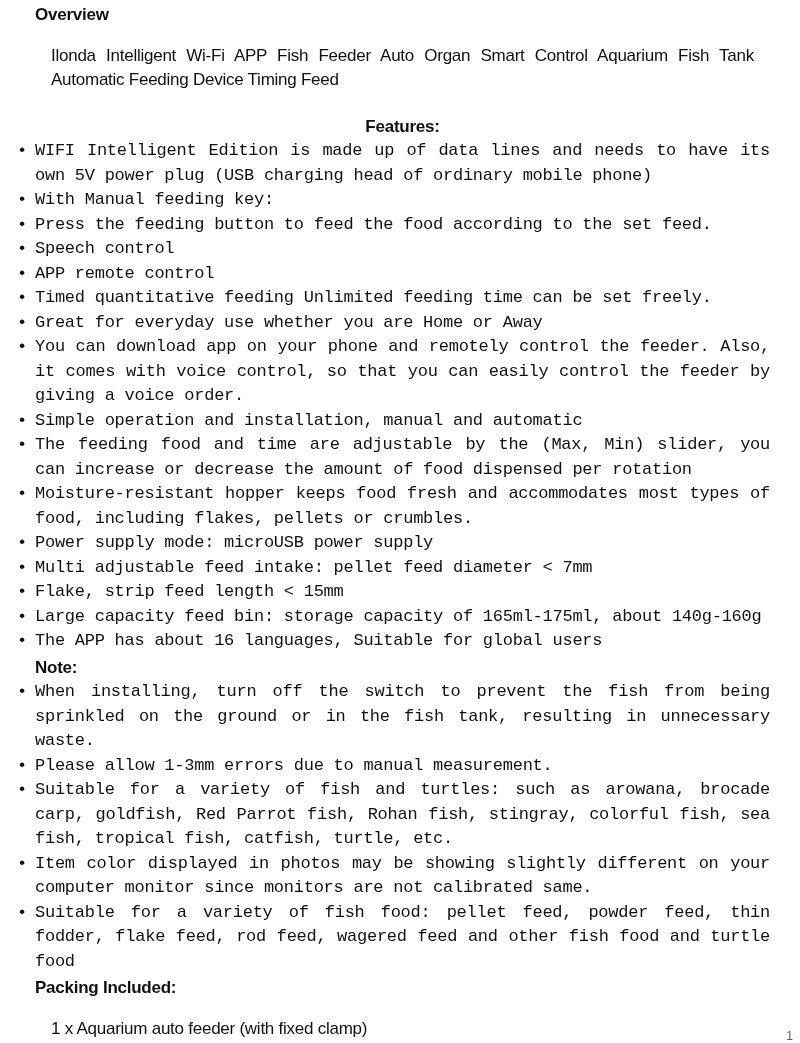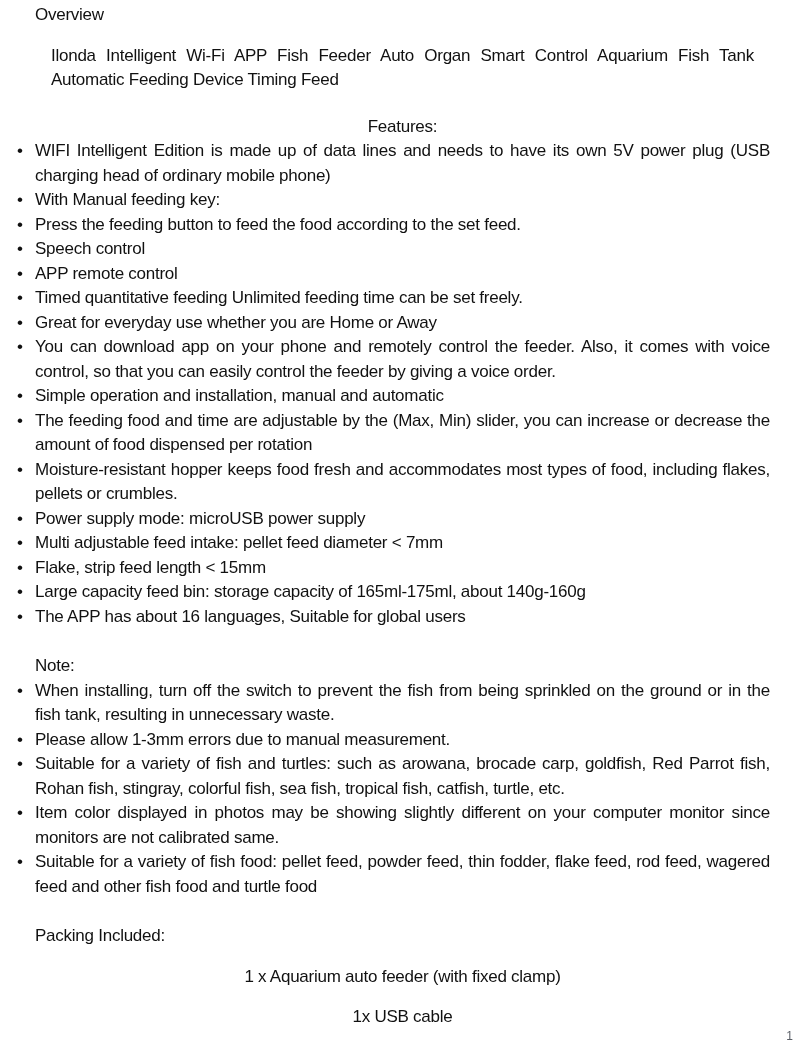--- a/index.html
+++ b/index.html
@@ -13,39 +13,40 @@
   }
   .page {
     padding: 3px 30px 0 35px;
     font-size: 17px;
     line-height: 24.5px;
     letter-spacing: -0.25px;
   }
   .heading {
     font-size: 17px;
     line-height: 24.5px;
-    font-weight: normal;
+    font-weight: bold;
     margin: 0;
   }
   .gap-before { margin-top: 22px; text-align: center; }
-  .gap-before-sm { margin-top: 25px; }
+  .gap-before-sm { margin-top: 2px; }
   p { margin: 16px; text-align: justify; }
   ul { margin: 0; padding: 0; list-style: none; }
   li {
     text-align: justify;
     position: relative;
     margin: 0;
+    font-family: Liberation Mono, monospace;
   }
   li::before {
     content: "\2022";
     position: absolute;
     left: -18px;
     top: 0;
   }
-  .packing-line { text-align: center; }
+  .packing-line { text-align: left; }
   .page-number {
     position: absolute;
     right: 7px;
     bottom: 1px;
     font-size: 12px;
     line-height: 12px;
     color: #5a5f66;
     letter-spacing: 0;
   }
 </style>

